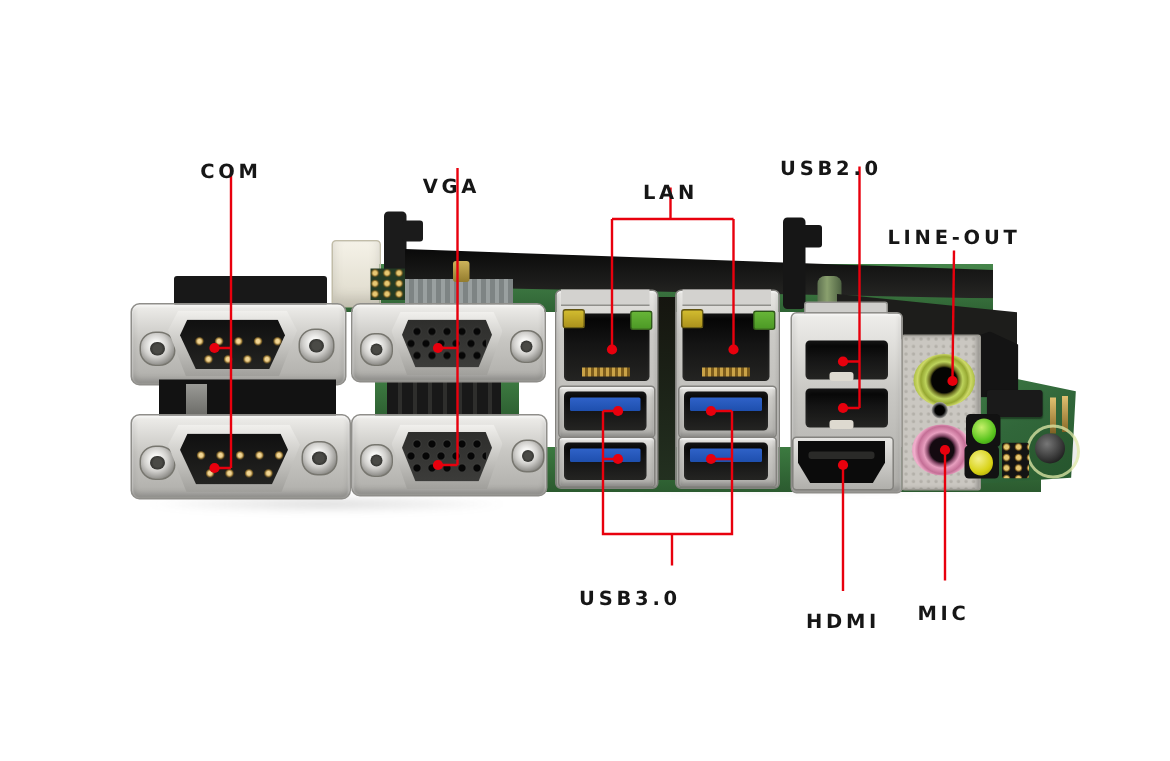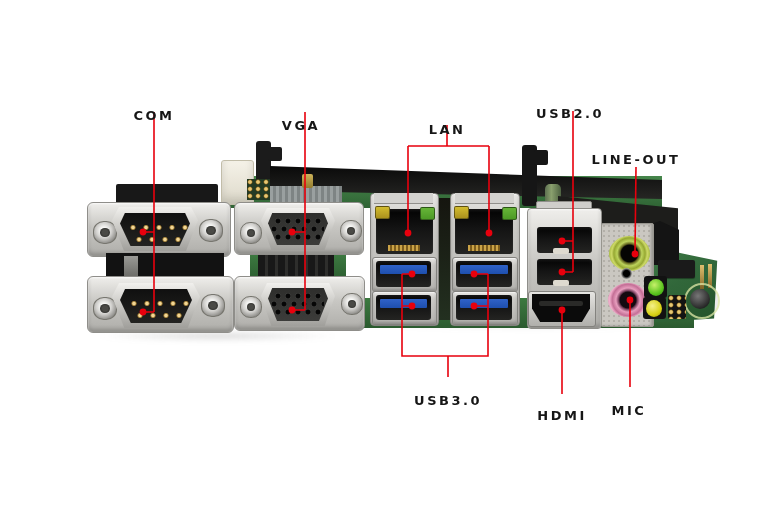--- a/index.html
+++ b/index.html
@@ -193,19 +193,19 @@
     <circle cx="474" cy="306" r="3.4"></circle>
     <path d="M562,310 V394"></path>
     <circle cx="562" cy="310" r="3.4"></circle>
     <path d="M630,300 V387"></path>
     <circle cx="630" cy="300" r="3.4"></circle>
   </svg>
 
   <div class="callout-label" style="left:154px;top:103px;">COM</div>
   <div class="callout-label" style="left:301px;top:113px;">VGA</div>
   <div class="callout-label" style="left:447px;top:117px;">LAN</div>
-  <div class="callout-label" style="left:570px;top:101px;text-align:center;">USB2.0</div>
+  <div class="callout-label" style="left:554px;top:101px;text-align:center;">USB2.0</div>
   <div class="callout-label" style="left:636px;top:147px;">LINE-OUT</div>
-  <div class="callout-label" style="left:448px;top:388px;text-align:center;">USB3.0</div>
+  <div class="callout-label" style="left:420px;top:388px;text-align:center;">USB3.0</div>
   <div class="callout-label" style="left:562px;top:403px;">HDMI</div>
   <div class="callout-label" style="left:629px;top:398px;">MIC</div>
 
 </div>
 
 </body></html>

